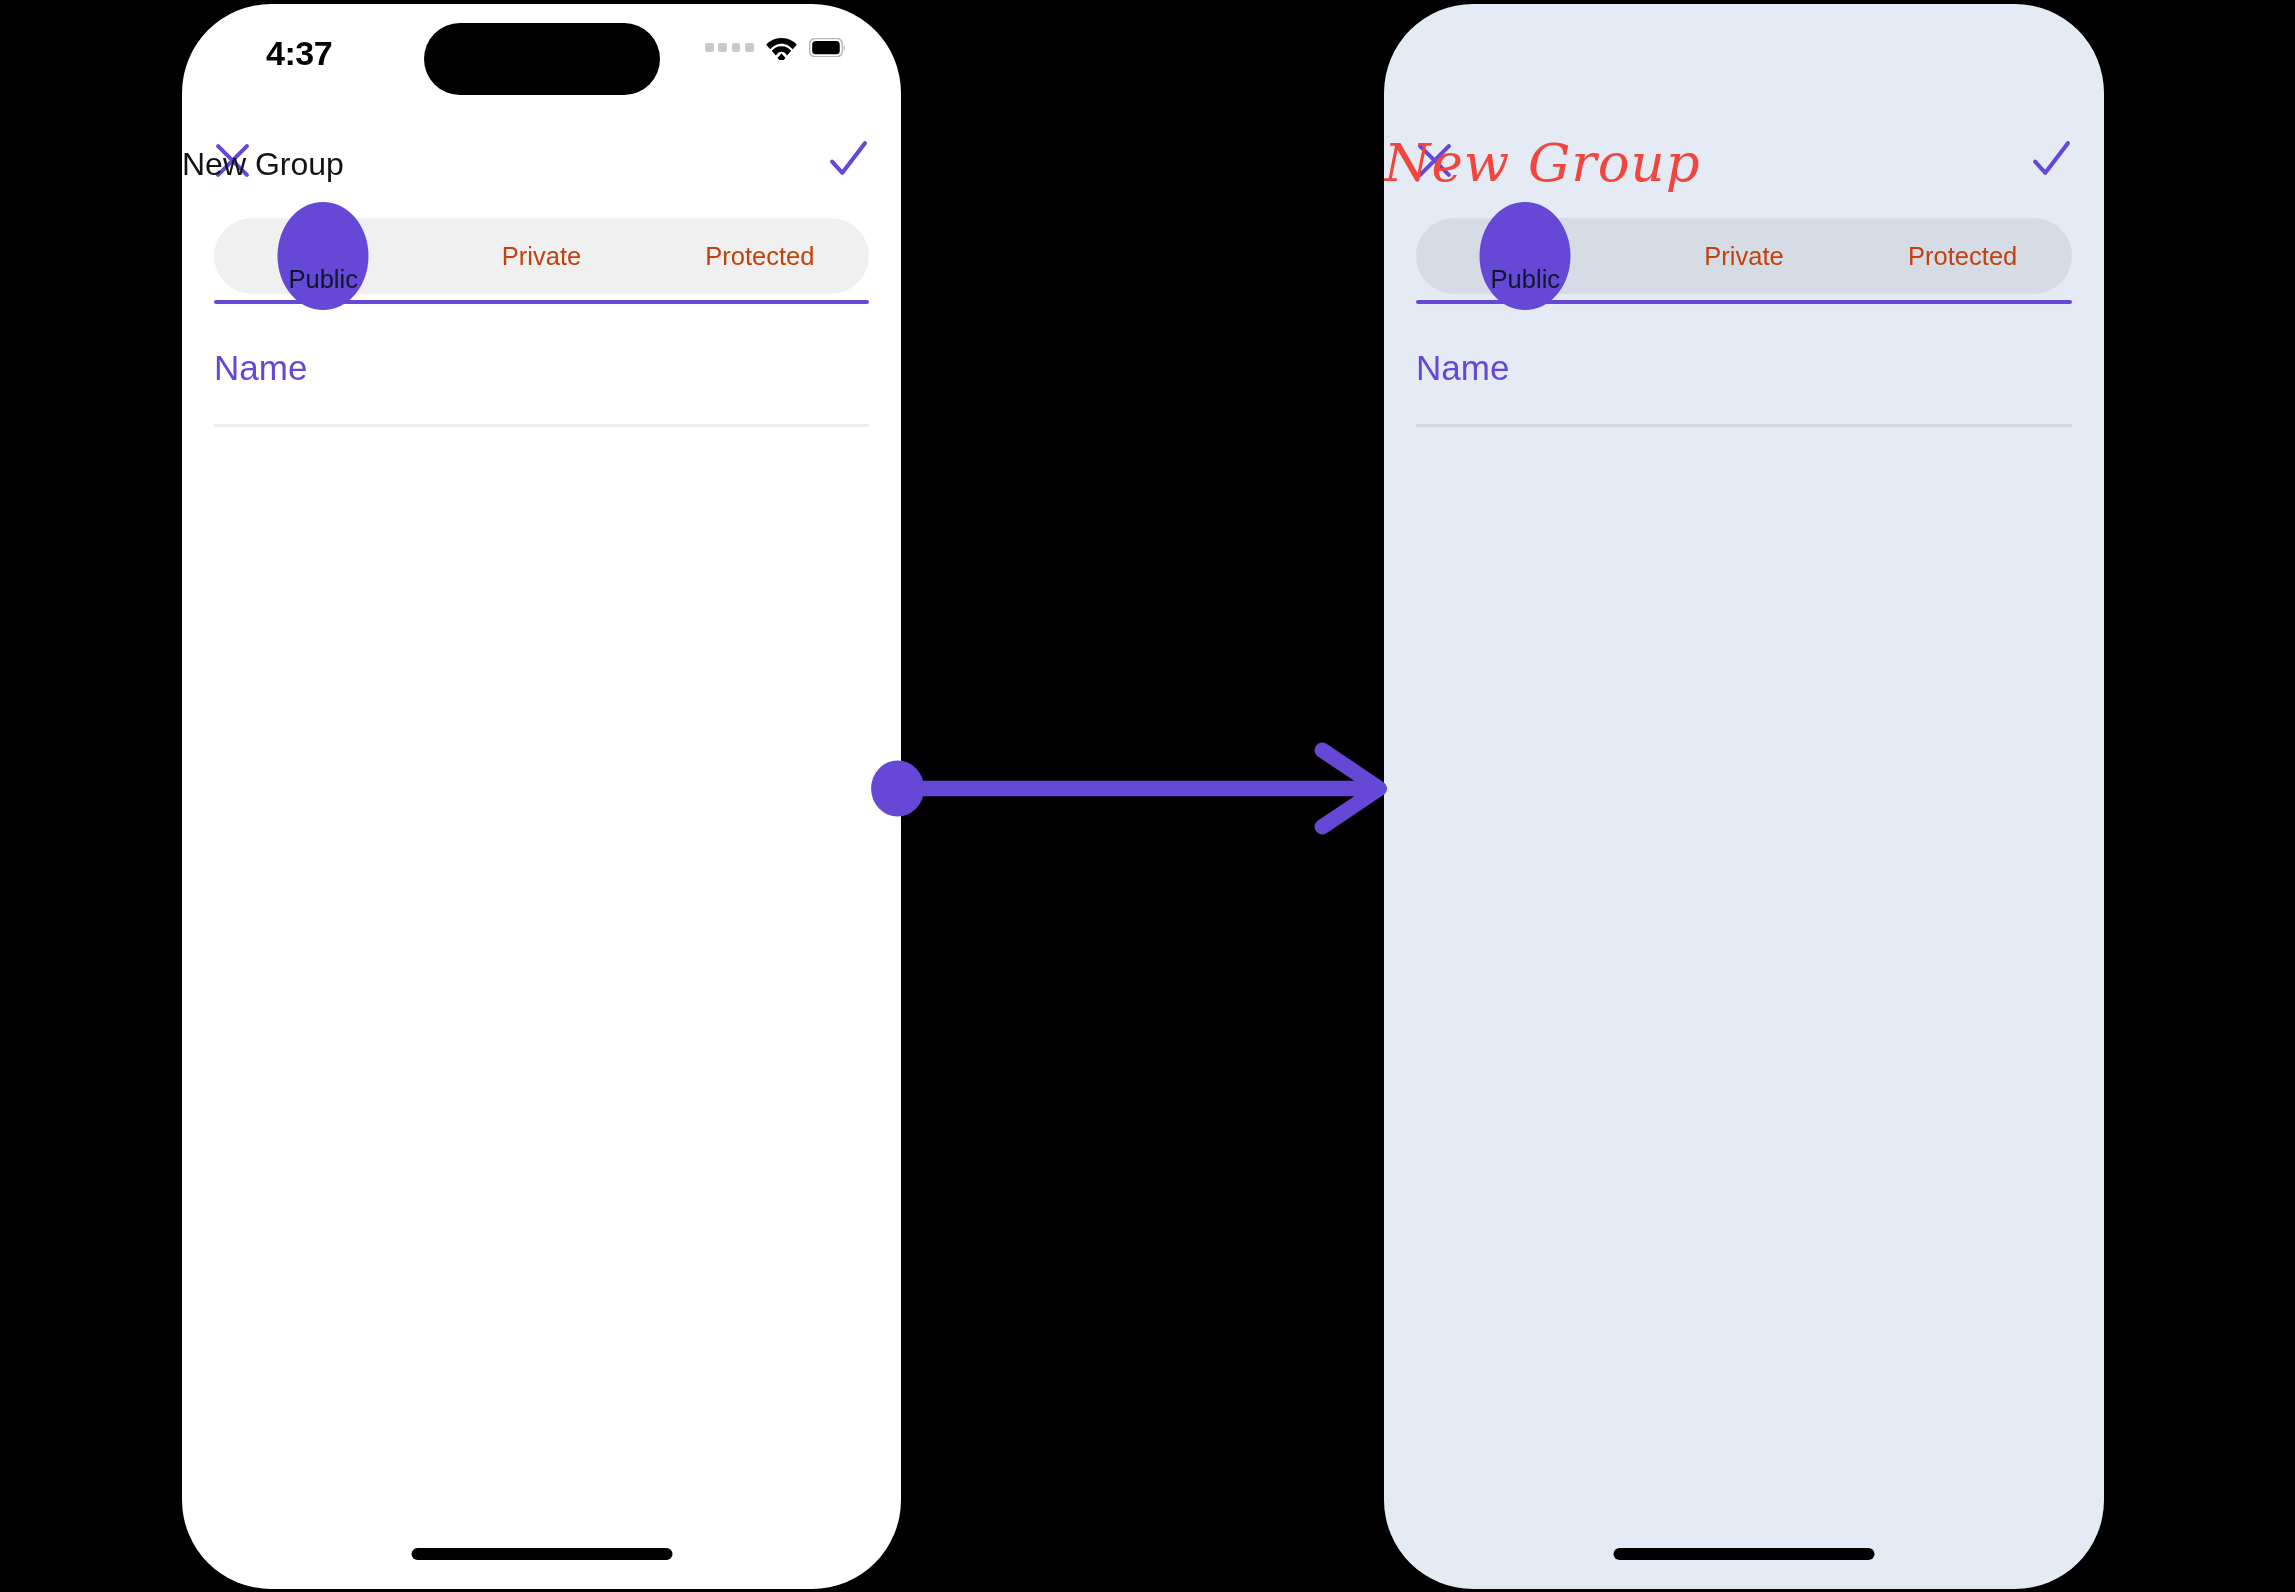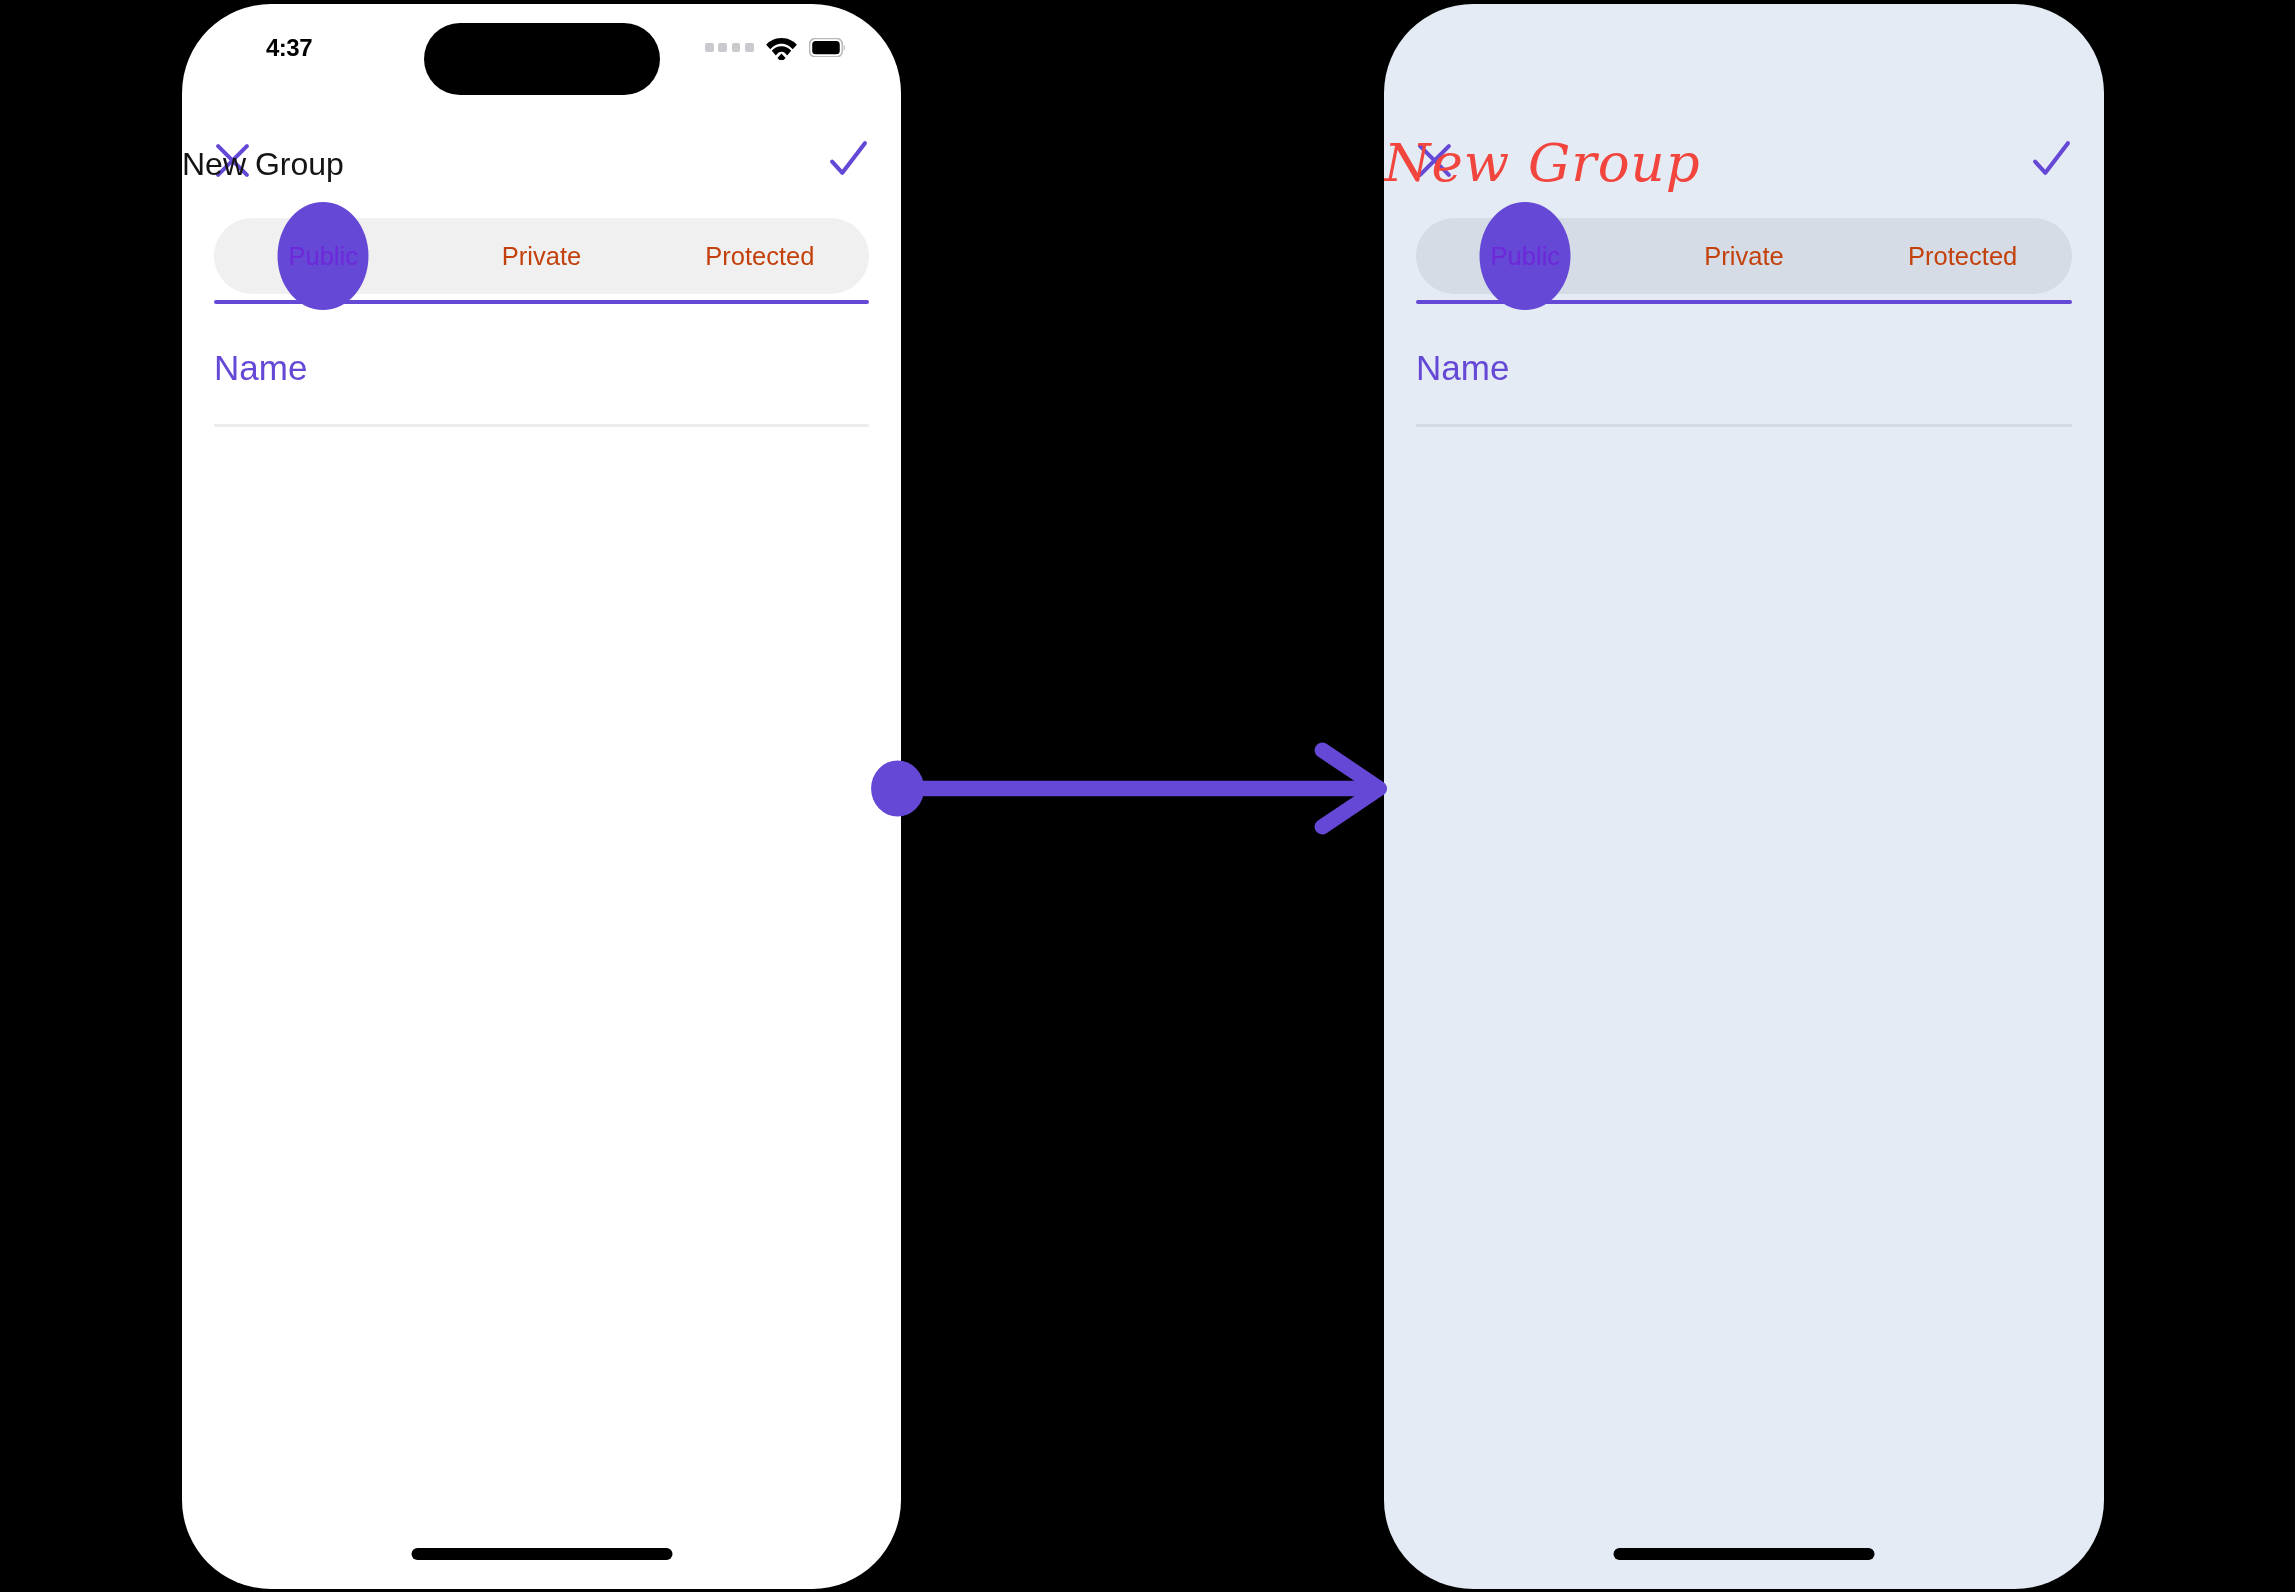--- a/index.html
+++ b/index.html
@@ -29,21 +29,21 @@
   
   .status-bar {
     position: absolute;
     top: 0; left: 0; right: 0;
     height: 102px;
   }
   .status-time {
     position: absolute;
     top: 30px;
     left: 84px;
-    font-size: 24px;
+    font-size: 34px;
     font-weight: bold;
     color: #000000;
     letter-spacing: -0.5px;
   }
   .dynamic-island {
     position: absolute;
     top: 19.4px;
     left: 50%;
     transform: translateX(-50%);
     width: 236px;
@@ -133,21 +133,21 @@
   .segment-item {
     flex: 1;
     display: flex;
     align-items: center;
     justify-content: center;
     position: relative;
     font-size: 25.5px;
     color: #c2410c;
     z-index: 2;
   }
-  .segment-item.active { color: #6d28d9; }
+  .segment-item.active { color: #0f172a; align-items: flex-end; }
   .segment-ellipse {
     position: absolute;
     left: 50%;
     top: 50%;
     transform: translate(-50%, -50%);
     width: 91px;
     height: 108px;
     border-radius: 50%;
     background: #6548D6;
     z-index: -1;

